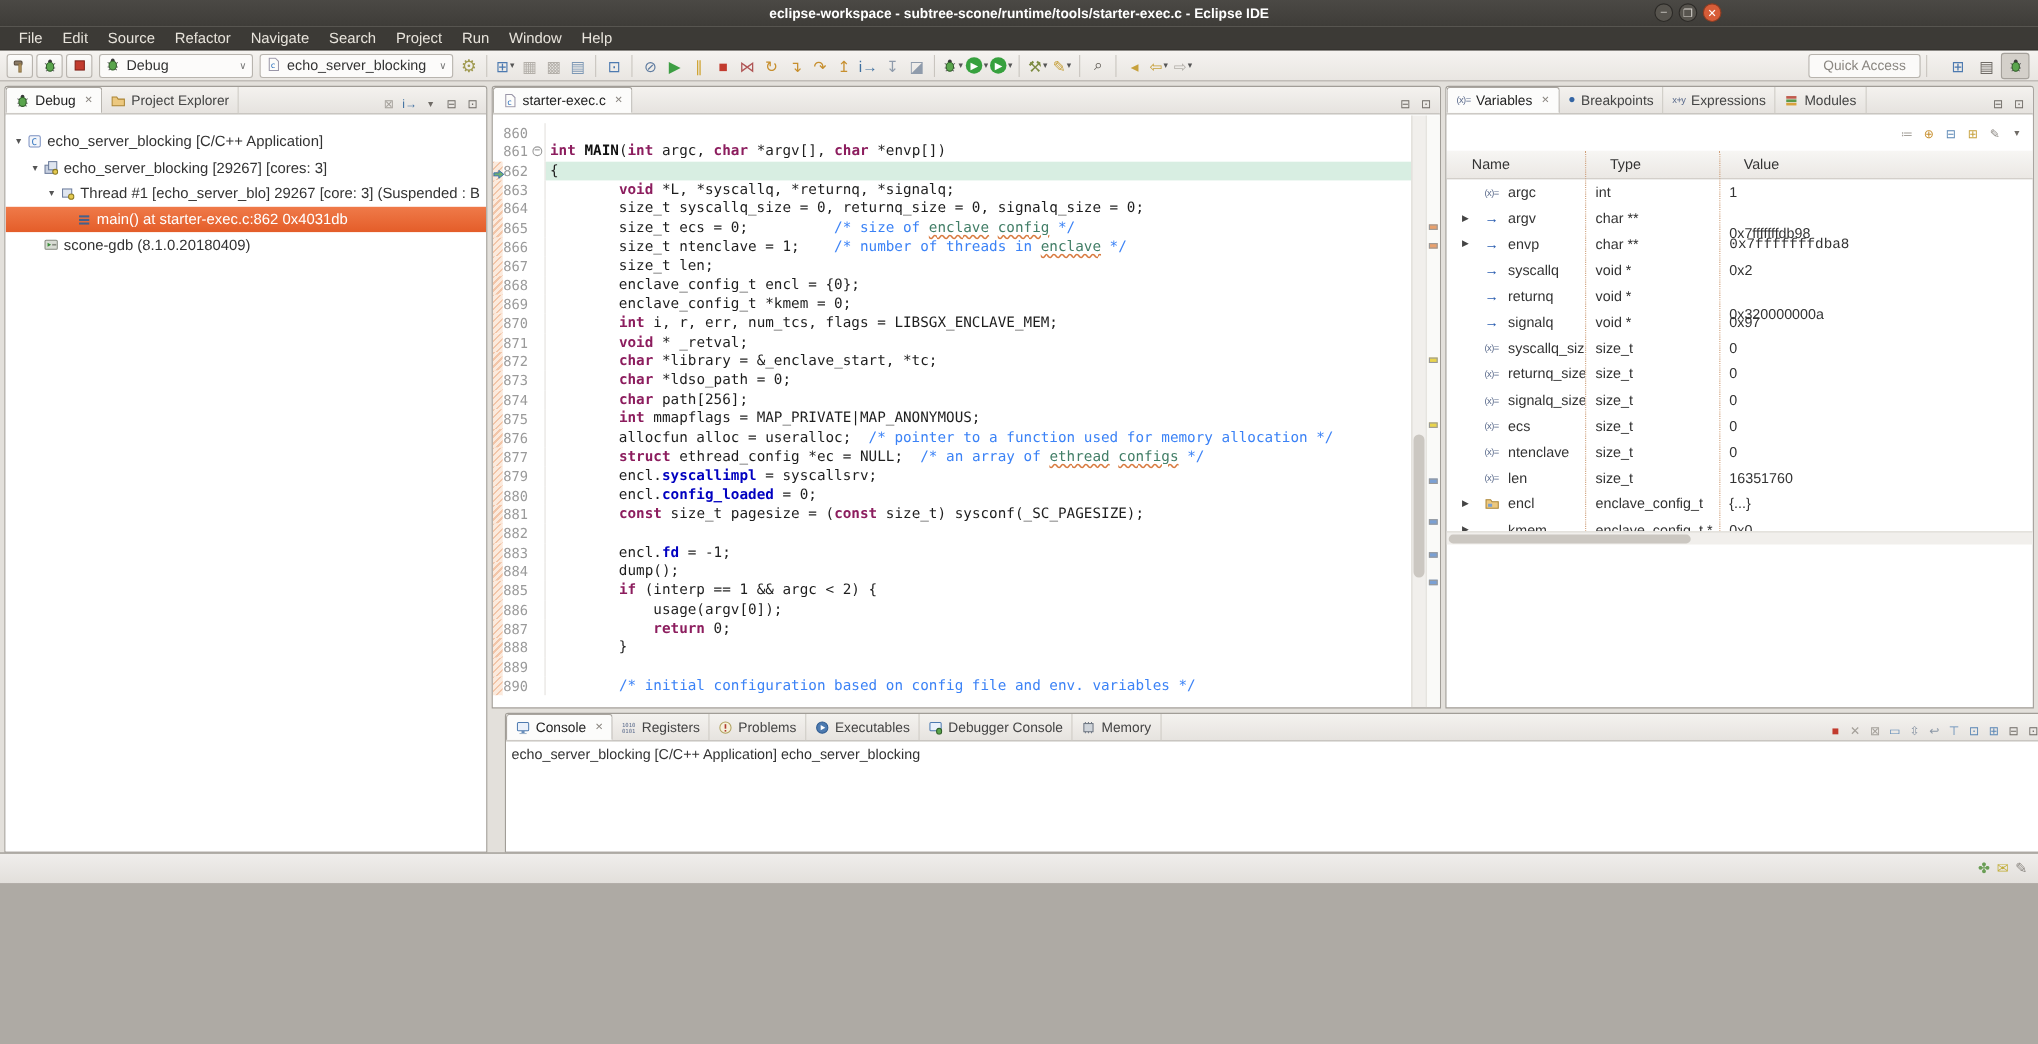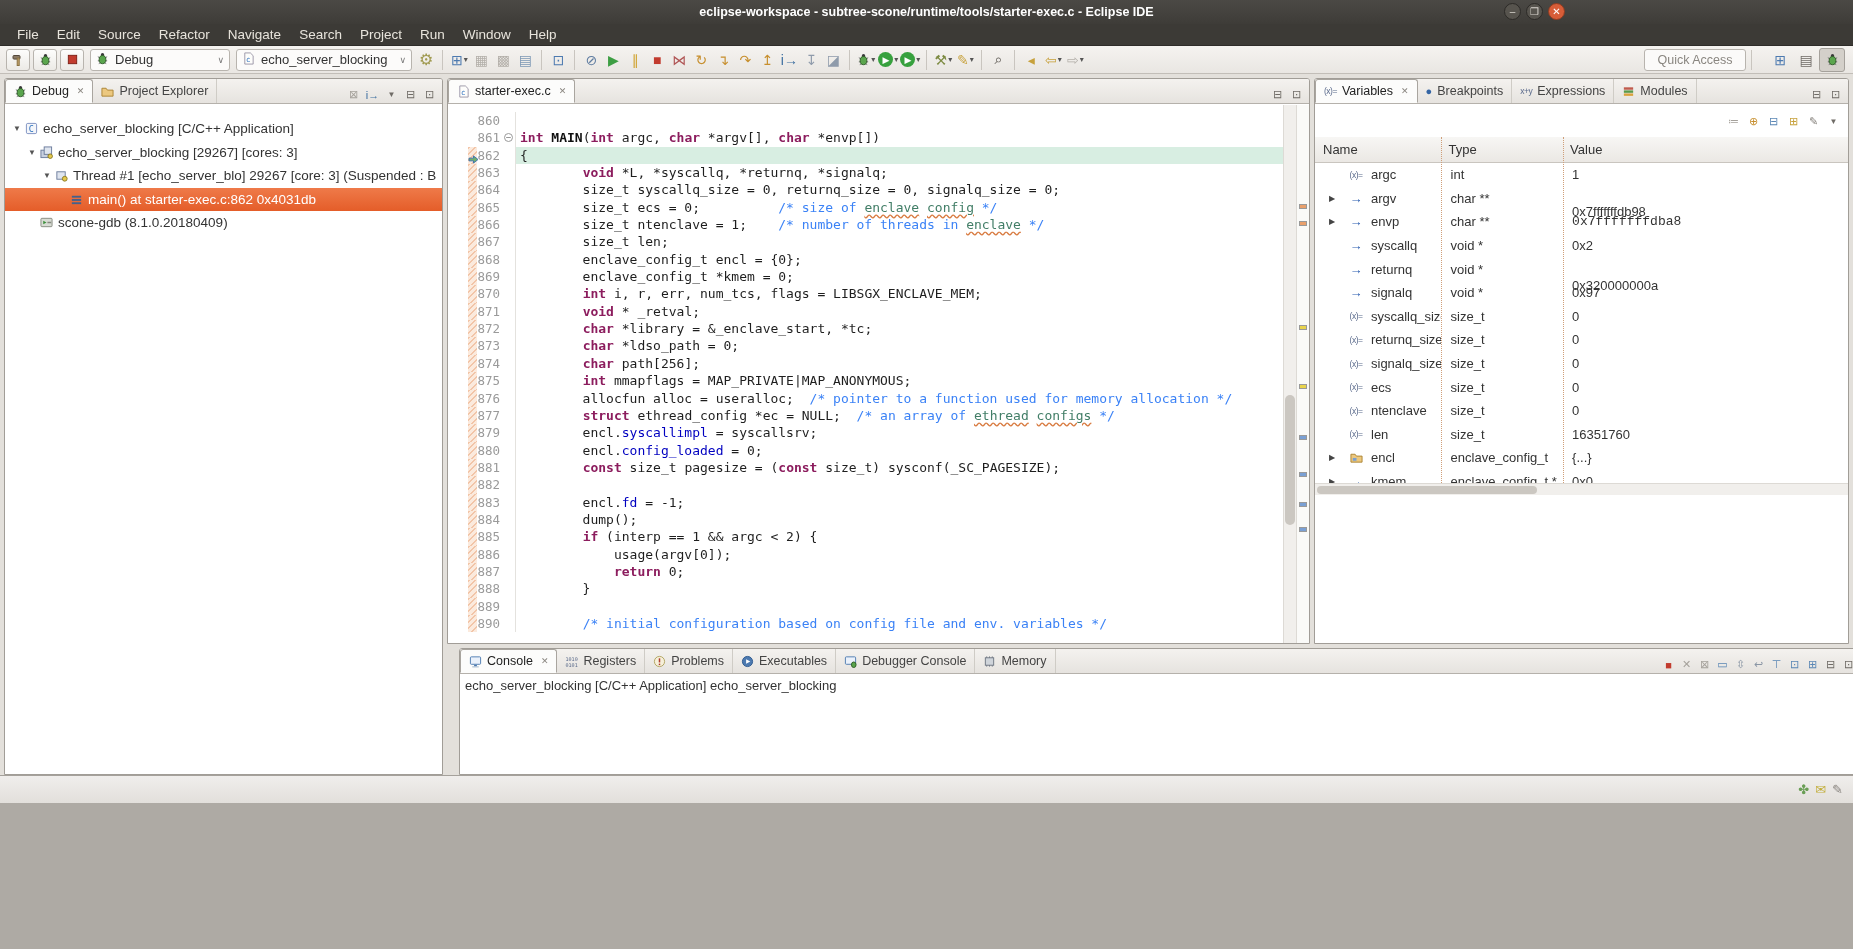--- a/index.html
+++ b/index.html
@@ -77,34 +77,34 @@
   .cl .num { width:25px; flex:none; text-align:right; color:#9a9a9a; padding-right:2px; font-size:12.5px; }
   .cl .fold { width:14px; flex:none; position:relative; border-right:1px solid #e4e2de; }
   .foldm { position:absolute; left:2px; top:4px; width:9px; height:9px; border:1px solid #9a9a9a; border-radius:50%;
     color:#777; font-size:9px; line-height:7px; text-align:center; background:#fff; }
   .cl .ct { flex:1; padding-left:4px; color:#1e1e1e; }
   .cl.cur .ct { background:#d8eee2; }
   .k { color:#8c1d5e; font-weight:bold; }
   .c { color:#3b82f6; }
   .u { color:#427e67; text-decoration:underline; text-decoration-style:wavy; text-decoration-color:#d87a3f;
        text-underline-offset:2px; }
-  .f { color:#0000c0; }
+  .f { color:#0000c0;font-weight:bold; }
   .m { font-weight:bold; color:#111; }
   .ipArrow { position:absolute; left:0px; top:4px; }
   #vscroll { position:absolute; right:13px; top:26px; width:13px; bottom:0; background:#f1efec; border-left:1px solid #dddad5; }
   #vthumb { position:absolute; left:1px; width:10px; top:290px; height:130px; background:#cbc7c1; border-radius:5px; }
   #oruler { position:absolute; right:0; top:26px; width:13px; bottom:0; background:#fafaf8; border-left:1px solid #dddad5; }
   .omark { position:absolute; left:2px; width:8px; height:5px; border:1px solid #999; }
 
   
   #vars-toolbar { position:absolute; left:0; top:26px; right:0; height:32px; background:#fff;
     display:flex; align-items:center; justify-content:flex-end; padding-right:6px; gap:3px; }
   #vars-head { position:absolute; left:0; top:58px; right:0; height:26px;
     background:linear-gradient(#f7f6f4,#ebe8e4); border-bottom:1px solid #c9c5bf; display:flex; font-size:13px; color:#333; }
-  .vh { display:flex; align-items:center; padding-left:8px; }
+  .vh { display:flex; align-items:center; padding-left:23px; }
   #vars-rows { position:absolute; left:0; top:84px; right:0; height:320px; overflow:hidden; }
   .vrow { height:23.6px; display:flex; font-size:13px; color:#333; align-items:center; }
   .vcell { display:flex; align-items:center; height:100%; overflow:hidden; white-space:nowrap; }
   .vc-name { padding-left:14px; }
   .vc-name .exp { width:12px; font-size:8px; color:#444; flex:none; }
   .vc-name .noexp { width:12px; flex:none; }
   .vc-name .vic { width:30px; flex:none; display:flex; justify-content:center; align-items:center; }
   .vdiv1, .vdiv2 { position:absolute; top:58px; bottom:150px; width:0; border-left:1px dotted #cf9e78; }
   #vars-hscroll { position:absolute; left:0; right:0; top:404px; height:12px; background:#f1efec; border-top:1px solid #dddad5; }
   #vars-hthumb { position:absolute; left:2px; top:2px; width:220px; height:8px; background:#cbc7c1; border-radius:4px; }
@@ -447,21 +447,21 @@
         </div>
       <div class="cornerics" id="editor-corner">
           <div class="cic">
             <span style="display: inline-flex; align-items: center; justify-content: center; color: rgb(111, 107, 102);">⊟</span>
           </div>
           <div class="cic">
             <span style="display: inline-flex; align-items: center; justify-content: center; color: rgb(111, 107, 102);">⊡</span>
           </div>
         </div>
     </div>
-    <div id="code" style="padding-top: 7px; padding-left: 20px;">
+    <div id="code" style="padding-top: 7px;">
         <div class="cl"><span class="ann"></span><span class="num">860</span><span class="fold"></span><span class="ct"></span></div>
         <div class="cl"><span class="ann"></span><span class="num">861</span><span class="fold"><span class="foldm">−</span></span><span class="ct"><span class="k">int</span><span class="p"> </span><span class="m">MAIN</span><span class="p">(</span><span class="k">int</span><span class="p"> argc, </span><span class="k">char</span><span class="p"> *argv[], </span><span class="k">char</span><span class="p"> *envp[])</span></span></div>
         <div class="cl cur hatch"><span class="ann"><span class="ipArrow"><svg viewBox="0 0 12 10" width="11" height="9">
                 <polygon points="1,3.5 6,3.5 6,1 11,5 6,9 6,6.5 1,6.5" fill="#6fae6f" stroke="#3b6fb0"></polygon>
               </svg></span></span><span class="num">862</span><span class="fold"></span><span class="ct"><span class="p">{</span></span></div>
         <div class="cl hatch"><span class="ann"></span><span class="num">863</span><span class="fold"></span><span class="ct"><span class="p">        </span><span class="k">void</span><span class="p"> *L, *syscallq, *returnq, *signalq;</span></span></div>
         <div class="cl hatch"><span class="ann"></span><span class="num">864</span><span class="fold"></span><span class="ct"><span class="p">        size_t syscallq_size = 0, returnq_size = 0, signalq_size = 0;</span></span></div>
         <div class="cl hatch"><span class="ann"></span><span class="num">865</span><span class="fold"></span><span class="ct"><span class="p">        size_t ecs = 0;          </span><span class="c">/* size of </span><span class="u">enclave</span><span class="c"> </span><span class="u">config</span><span class="c"> */</span></span></div>
         <div class="cl hatch"><span class="ann"></span><span class="num">866</span><span class="fold"></span><span class="ct"><span class="p">        size_t ntenclave = 1;    </span><span class="c">/* number of threads in </span><span class="u">enclave</span><span class="c"> */</span></span></div>
         <div class="cl hatch"><span class="ann"></span><span class="num">867</span><span class="fold"></span><span class="ct"><span class="p">        size_t len;</span></span></div>

